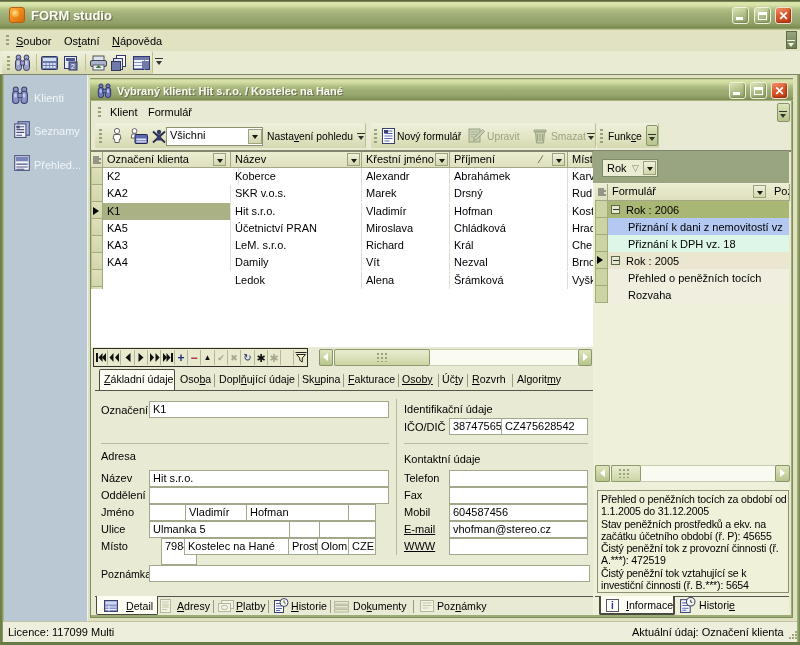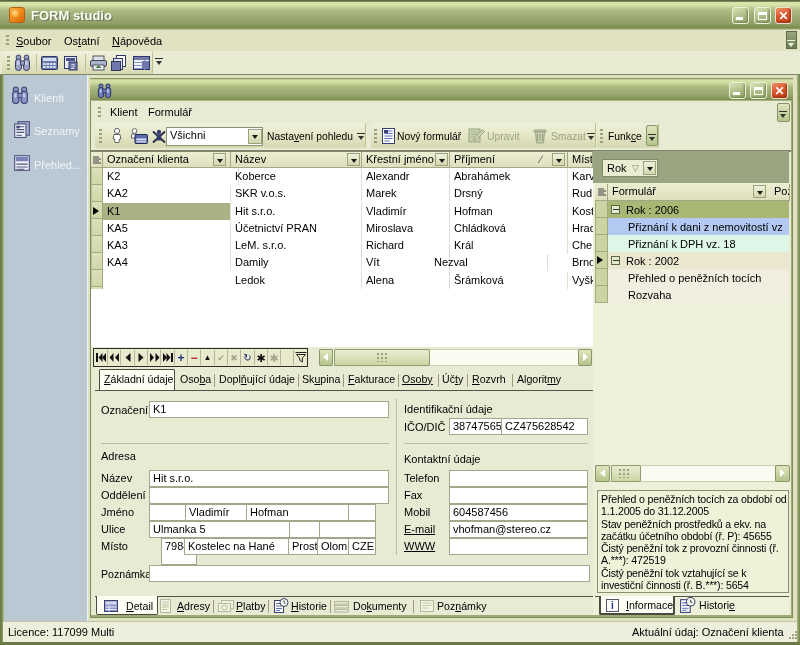--- a/index.html
+++ b/index.html
@@ -168,20 +168,21 @@
       <rect x="1.5" y="1.5" width="13" height="13" fill="#f4f5fa" stroke="#4a5280"></rect>
       <rect x="2.5" y="2.5" width="11" height="4" fill="#7a84b8"></rect>
       <path d="M3 9h10M3 11.5h10M3 13.5h7" stroke="#4a5280"></path>
     </svg>
   <div class="sbitem abs" style="left:34px;top:92px;">Klienti</div>
   <div class="sbitem abs" style="left:34px;top:125px;">Seznamy</div>
   <div class="sbitem abs" style="left:34px;top:159px;">Přehled...</div>
 
   <div id="child" class="abs"></div>
   <div id="ctitle" class="abs"></div>
+  <div id="ctext" class="abs">Vybraný klient: Hit s.r.o. / Kostelec na Hané</div>
   <div class="capbtn cbtn abs" style="left:729px;">
       <div class="glyph-min"></div>
     </div>
   <div class="capbtn cbtn abs" style="left:750px;">
       <div class="glyph-max"></div>
     </div>
   <div class="capbtn cbtn close abs" style="left:771px;">
       <div class="glyph-x">✕</div>
     </div>
   <div id="childbg" class="abs"></div>
@@ -331,21 +332,21 @@
     <div class="gcell" style="left:0px;width:128px;">KA3</div>
       <div class="gcell" style="left:128px;width:131px;">LeM. s.r.o.</div>
       <div class="gcell" style="left:259px;width:88px;">Richard</div>
       <div class="gcell" style="left:347px;width:118px;">Král</div>
       <div class="gcell" style="left:465px;width:25px;border-right:none;">Cheb</div>
   </div>
   <div class="grow" style="left:103px;top:254px;width:490px;height:17px;position:absolute;">
     <div class="gcell" style="left:0px;width:128px;">KA4</div>
       <div class="gcell" style="left:128px;width:131px;">Damily</div>
       <div class="gcell" style="left:259px;width:88px;">Vít</div>
-      <div class="gcell" style="left:327px;width:118px;">Nezval</div>
+      <div class="gcell" style="left:347px;width:118px;">Nezval</div>
       <div class="gcell" style="left:465px;width:25px;border-right:none;">Brno</div>
   </div>
   <div class="grow" style="left:103px;top:272px;width:490px;height:17px;position:absolute;">
       <div class="gcell" style="left:128px;width:131px;">Ledok</div>
       <div class="gcell" style="left:259px;width:88px;">Alena</div>
       <div class="gcell" style="left:347px;width:118px;">Šrámková</div>
       <div class="gcell" style="left:465px;width:25px;border-right:none;">Vyšk</div>
   </div>
 
   <div class="abs" style="left:93px;top:348px;width:215px;height:19px;background:#e8e9cd;border:1px solid #2e2e26;"></div>
@@ -546,21 +547,21 @@
   <div class="abs" style="left:608px;top:252px;width:181px;height:17px;background:#ebe6d0;"></div>
   <div class="abs" style="left:608px;top:269px;width:181px;height:34px;background:#f0eede;"></div>
   <div class="abs" style="left:611px;top:205px;width:9px;height:9px;background:#e6e9d0;border:1px solid #5a6a48;"></div>
   <div class="abs" style="left:613px;top:209px;width:6px;height:1px;background:#333;"></div>
   <div class="lbl" style="left:626px;top:204px;">Rok : 2006</div>
   <div class="lbl" style="left:628px;top:221px;">Přiznání k dani z nemovitostí vz</div>
   <div class="lbl" style="left:628px;top:238px;">Přiznání k DPH vz. 18</div>
   <div class="abs" style="left:597px;top:256px;width:0;height:0;border-top:4px solid transparent;border-bottom:4px solid transparent;border-left:6px solid #000;"></div>
   <div class="abs" style="left:611px;top:256px;width:9px;height:9px;background:#e6e9d0;border:1px solid #5a6a48;"></div>
   <div class="abs" style="left:613px;top:260px;width:6px;height:1px;background:#333;"></div>
-  <div class="lbl" style="left:626px;top:255px;">Rok : 2002</div>
+  <div class="lbl" style="left:626px;top:255px;">Rok : 2005</div>
   <div class="lbl" style="left:628px;top:272px;">Přehled o peněžních tocích</div>
   <div class="lbl" style="left:628px;top:289px;">Rozvaha</div>
 
   <div class="abs" style="left:595px;top:465px;width:194px;height:17px;background:#fafbf0;border:1px solid #c9cbb0;"></div>
   <div class="sbtn" style="left:595px;top:465px;width:15px;height:17px;"></div>
     <div class="arl" style="left:600px;top:469px;"></div>
   <div class="thumb" style="left:611px;top:465px;width:30px;height:17px;"></div>
   <div class="grip" style="left:619px;top:469px;height:9px;width:2px;"></div>
   <div class="grip" style="left:623px;top:469px;height:9px;width:2px;"></div>
   <div class="grip" style="left:627px;top:469px;height:9px;width:2px;"></div>

